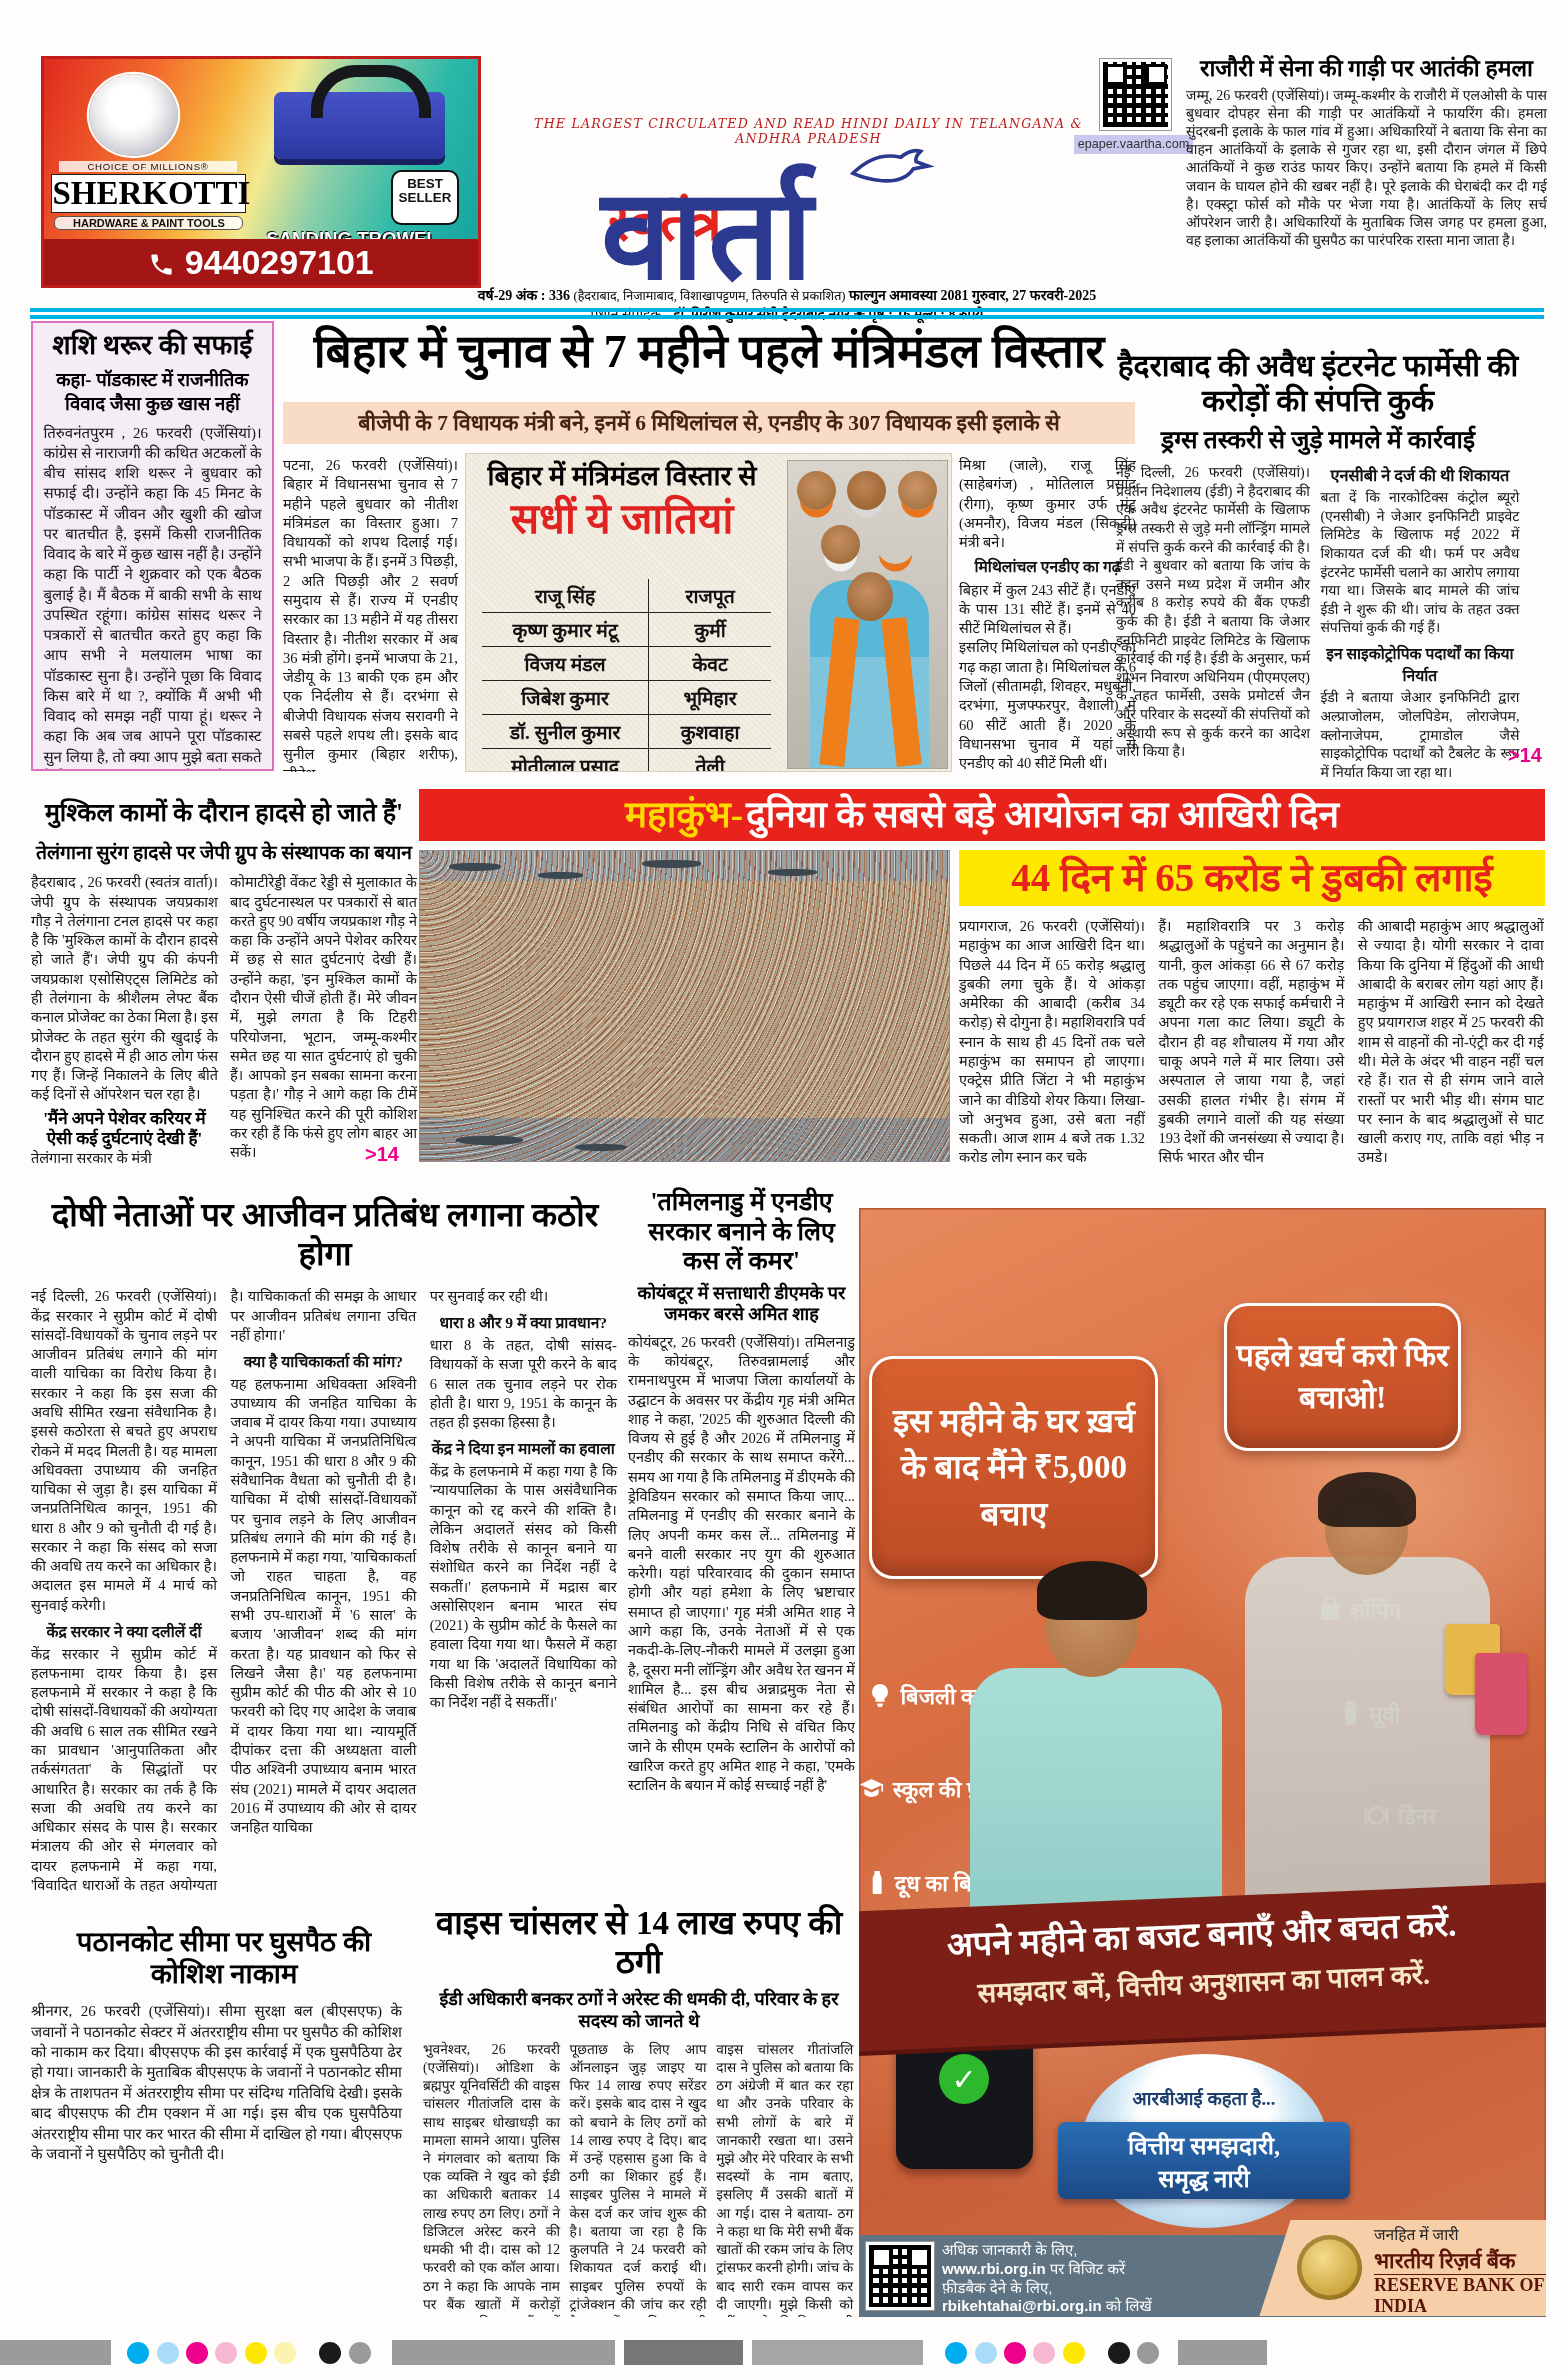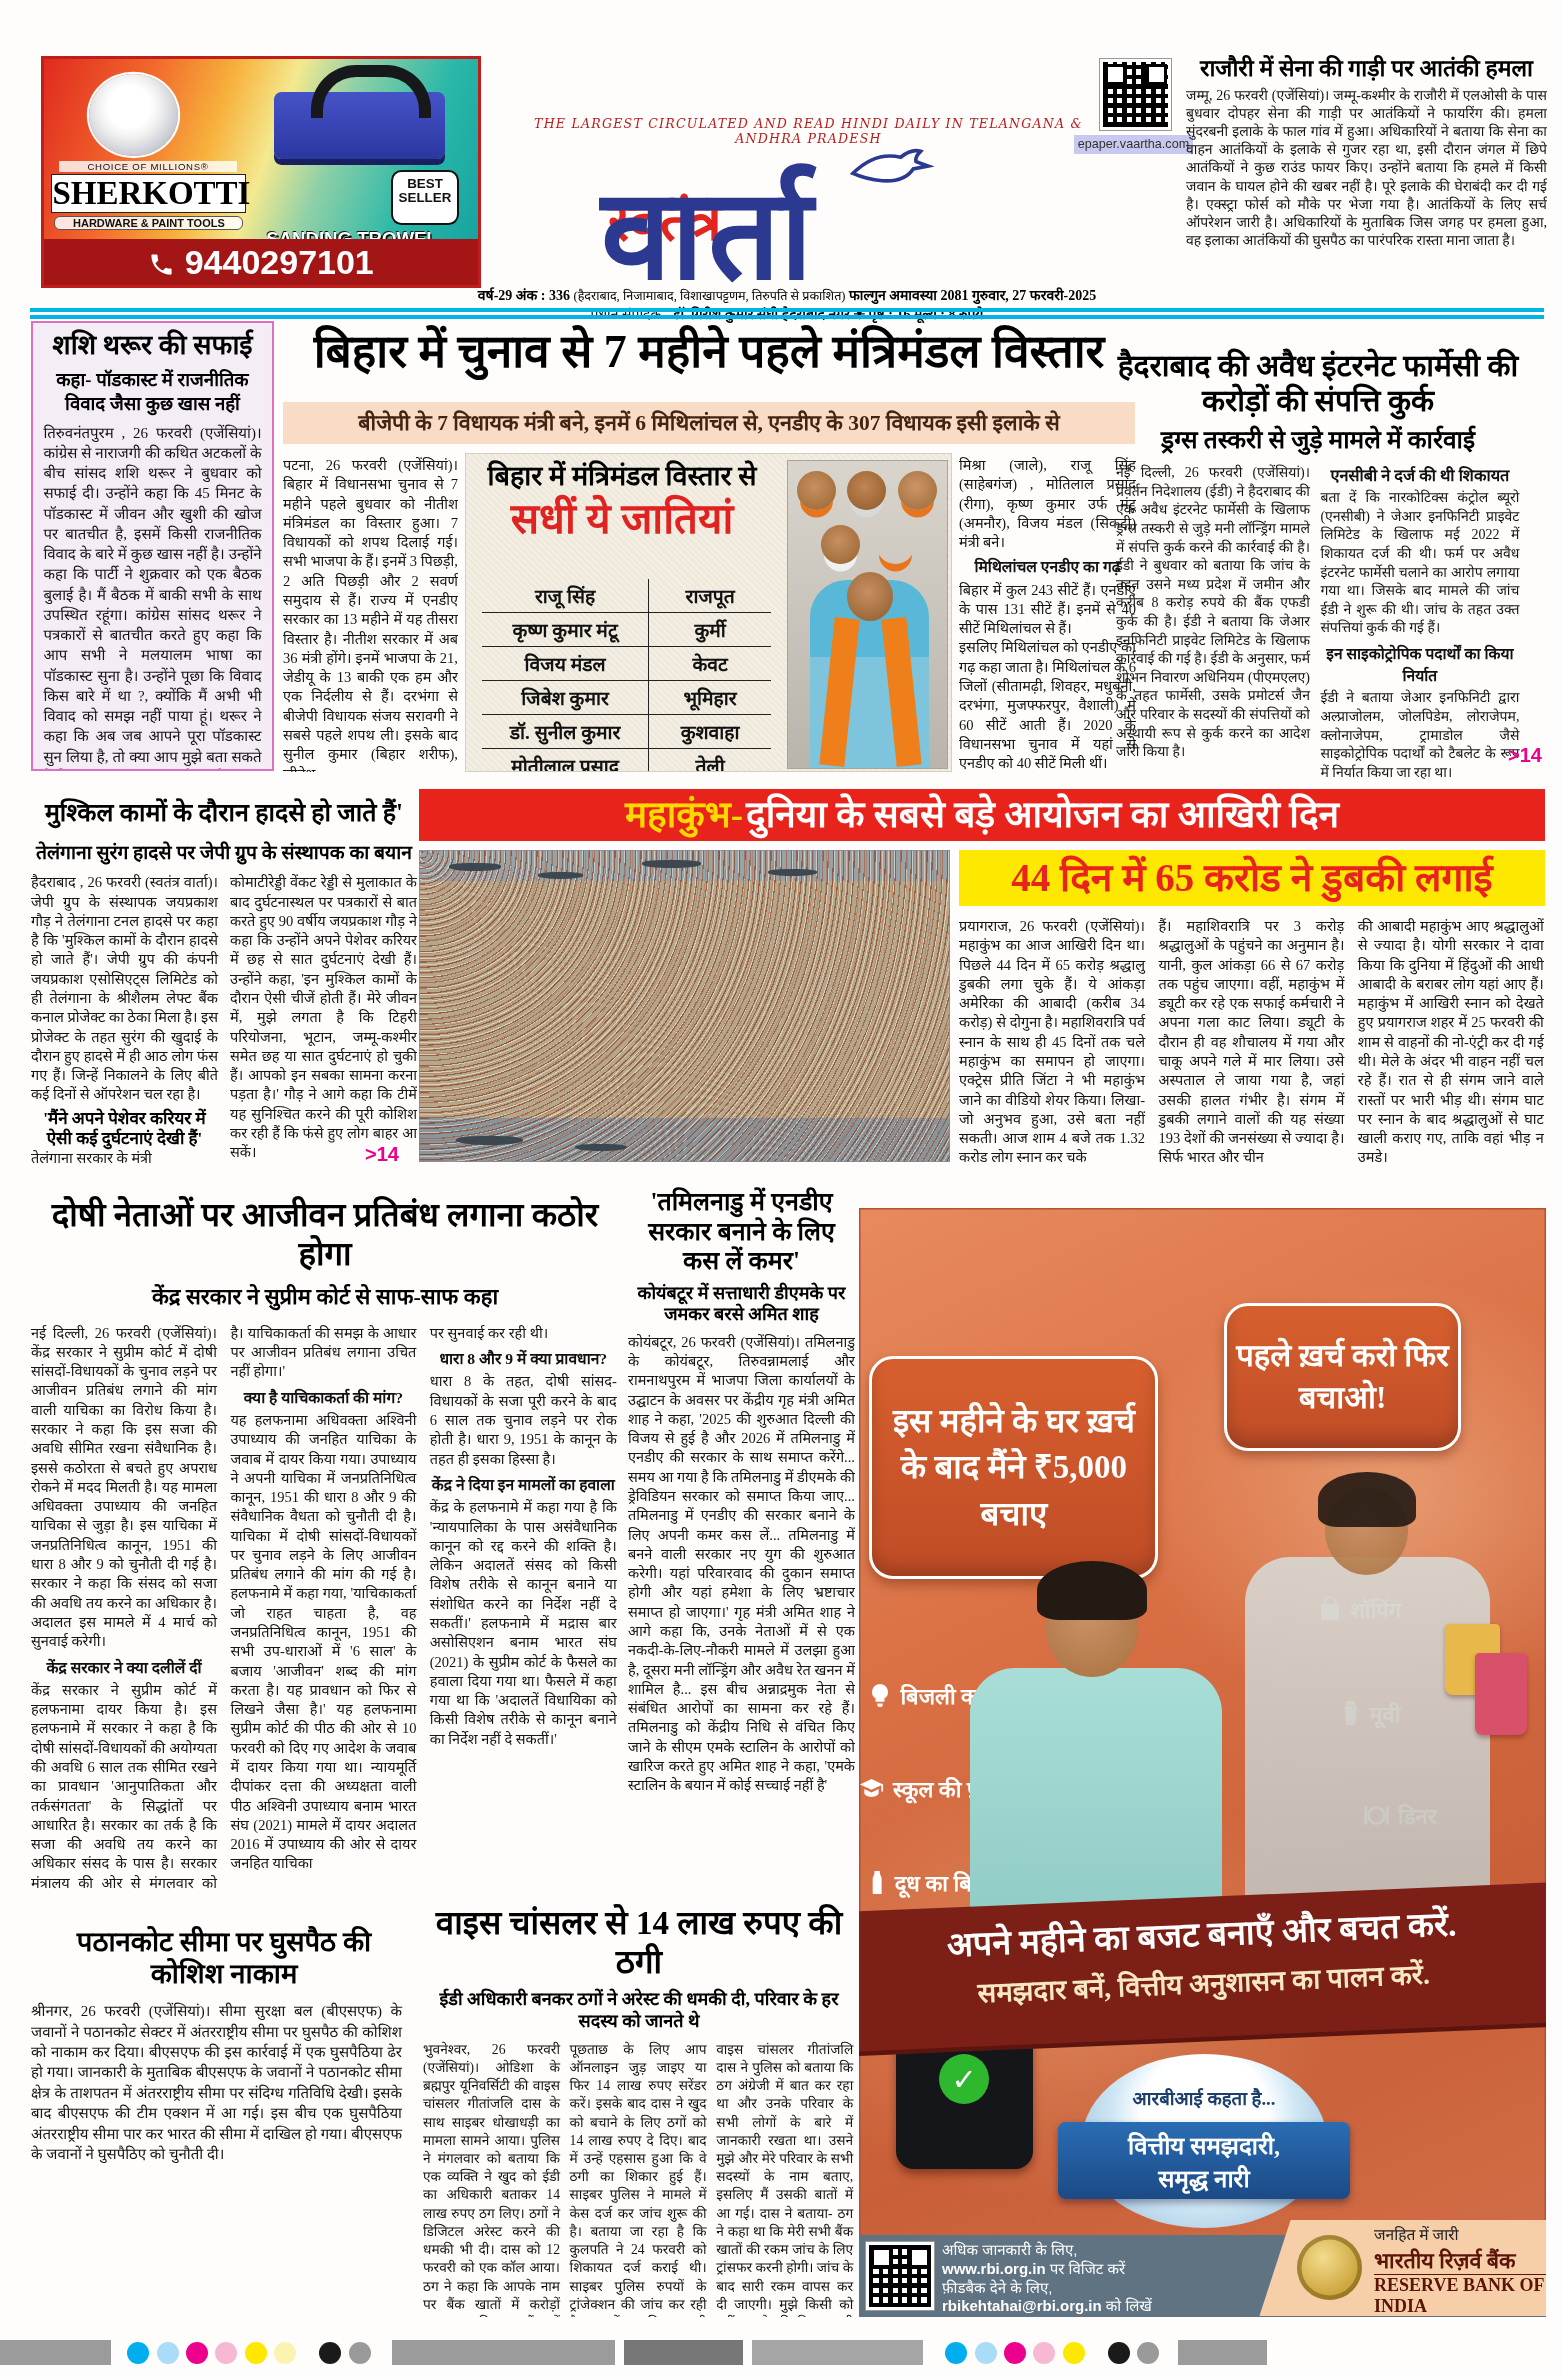--- a/index.html
+++ b/index.html
@@ -248,21 +248,20 @@
     <span style="font-size:39px;font-weight:bold;color:#e8231b;line-height:56px;">44 दिन में 65 करोड ने डुबकी लगाई</span>
   </div>
   <div class="abs" style="left:959px;top:917px;width:586px;height:245px;display:flex;gap:13.4px;overflow:hidden;">
     <div class="bodytxt" style="width:186px;"><span>प्रयागराज, 26 फरवरी (एजेंसियां)। महाकुंभ का आज आखिरी दिन था। पिछले 44 दिन में 65 करोड़ श्रद्धालु डुबकी लगा चुके हैं। ये आंकड़ा अमेरिका की आबादी (करीब 34 करोड़) से दोगुना है। महाशिवरात्रि पर्व स्नान के साथ ही 45 दिनों तक चले महाकुंभ का समापन हो जाएगा। एक्ट्रेस प्रीति जिंटा ने भी महाकुंभ जाने का वीडियो शेयर किया। लिखा- जो अनुभव हुआ, उसे बता नहीं सकती। आज शाम 4 बजे तक 1.32 करोड़ लोग स्नान कर चुके</span></div>
     <div class="bodytxt" style="width:186px;"><span>हैं। महाशिवरात्रि पर 3 करोड़ श्रद्धालुओं के पहुंचने का अनुमान है। यानी, कुल आंकड़ा 66 से 67 करोड़ तक पहुंच जाएगा। वहीं, महाकुंभ में ड्यूटी कर रहे एक सफाई कर्मचारी ने अपना गला काट लिया। ड्यूटी के दौरान ही वह शौचालय में गया और चाकू अपने गले में मार लिया। उसे अस्पताल ले जाया गया है, जहां उसकी हालत गंभीर है। संगम में डुबकी लगाने वालों की यह संख्या 193 देशों की जनसंख्या से ज्यादा है। सिर्फ भारत और चीन</span></div>
     <div class="bodytxt" style="width:186px;"><span>की आबादी महाकुंभ आए श्रद्धालुओं से ज्यादा है। योगी सरकार ने दावा किया कि दुनिया में हिंदुओं की आधी आबादी के बराबर लोग यहां आए हैं। महाकुंभ में आखिरी स्नान को देखते हुए प्रयागराज शहर में 25 फरवरी की शाम से वाहनों की नो-एंट्री कर दी गई थी। मेले के अंदर भी वाहन नहीं चल रहे हैं। रात से ही संगम जाने वाले रास्तों पर भारी भीड़ थी। संगम घाट पर स्नान के बाद श्रद्धालुओं से घाट खाली कराए गए, ताकि वहां भीड़ न उमड़े।</span></div>
   </div>
 
   <div class="abs" style="left:31px;top:1196px;width:588px;height:696px;overflow:hidden;">
     <div class="hl" style="font-size:33px;"><span>दोषी नेताओं पर आजीवन प्रतिबंध लगाना कठोर होगा</span></div>
-    <div class="hl" style="font-size:22px;margin-top:10.4px;"><span>केंद्र सरकार ने सुप्रीम कोर्ट से साफ-साफ कहा</span></div>
     <div style="display:flex;gap:13.4px;margin-top:13.4px;">
       <div style="width:186px;">
         <div class="bodytxt"><span>नई दिल्ली, 26 फरवरी (एजेंसियां)। केंद्र सरकार ने सुप्रीम कोर्ट में दोषी सांसदों-विधायकों के चुनाव लड़ने पर आजीवन प्रतिबंध लगाने की मांग वाली याचिका का विरोध किया है। सरकार ने कहा कि इस सजा की अवधि सीमित रखना संवैधानिक है। इससे कठोरता से बचते हुए अपराध रोकने में मदद मिलती है। यह मामला अधिवक्ता उपाध्याय की जनहित याचिका से जुड़ा है। इस याचिका में जनप्रतिनिधित्व कानून, 1951 की धारा 8 और 9 को चुनौती दी गई है। सरकार ने कहा कि संसद को सजा की अवधि तय करने का अधिकार है। अदालत इस मामले में 4 मार्च को सुनवाई करेगी।</span></div>
         <div class="colhead"><span>केंद्र सरकार ने क्या दलीलें दीं</span></div>
         <div class="bodytxt"><span>केंद्र सरकार ने सुप्रीम कोर्ट में हलफनामा दायर किया है। इस हलफनामे में सरकार ने कहा है कि दोषी सांसदों-विधायकों की अयोग्यता की अवधि 6 साल तक सीमित रखने का प्रावधान 'आनुपातिकता और तर्कसंगतता' के सिद्धांतों पर आधारित है। सरकार का तर्क है कि सजा की अवधि तय करने का अधिकार संसद के पास है। सरकार मंत्रालय की ओर से मंगलवार को दायर हलफनामे में कहा गया, 'विवादित धाराओं के तहत अयोग्यता संसदीय नीति के अनुसार समयबद्ध</span></div>
       </div>
       <div style="width:186px;">
         <div class="bodytxt"><span>है। याचिकाकर्ता की समझ के आधार पर आजीवन प्रतिबंध लगाना उचित नहीं होगा।'</span></div>
         <div class="colhead"><span>क्या है याचिकाकर्ता की मांग?</span></div>
         <div class="bodytxt"><span>यह हलफनामा अधिवक्ता अश्विनी उपाध्याय की जनहित याचिका के जवाब में दायर किया गया। उपाध्याय ने अपनी याचिका में जनप्रतिनिधित्व कानून, 1951 की धारा 8 और 9 की संवैधानिक वैधता को चुनौती दी है। याचिका में दोषी सांसदों-विधायकों पर चुनाव लड़ने के लिए आजीवन प्रतिबंध लगाने की मांग की गई है। हलफनामे में कहा गया, 'याचिकाकर्ता जो राहत चाहता है, वह जनप्रतिनिधित्व कानून, 1951 की सभी उप-धाराओं में '6 साल' के बजाय 'आजीवन' शब्द की मांग करता है। यह प्रावधान को फिर से लिखने जैसा है।' यह हलफनामा सुप्रीम कोर्ट की पीठ की ओर से 10 फरवरी को दिए गए आदेश के जवाब में दायर किया गया था। न्यायमूर्ति दीपांकर दत्ता की अध्यक्षता वाली पीठ अश्विनी उपाध्याय बनाम भारत संघ (2021) मामले में दायर अदालत 2016 में उपाध्याय की ओर से दायर जनहित याचिका</span></div>

